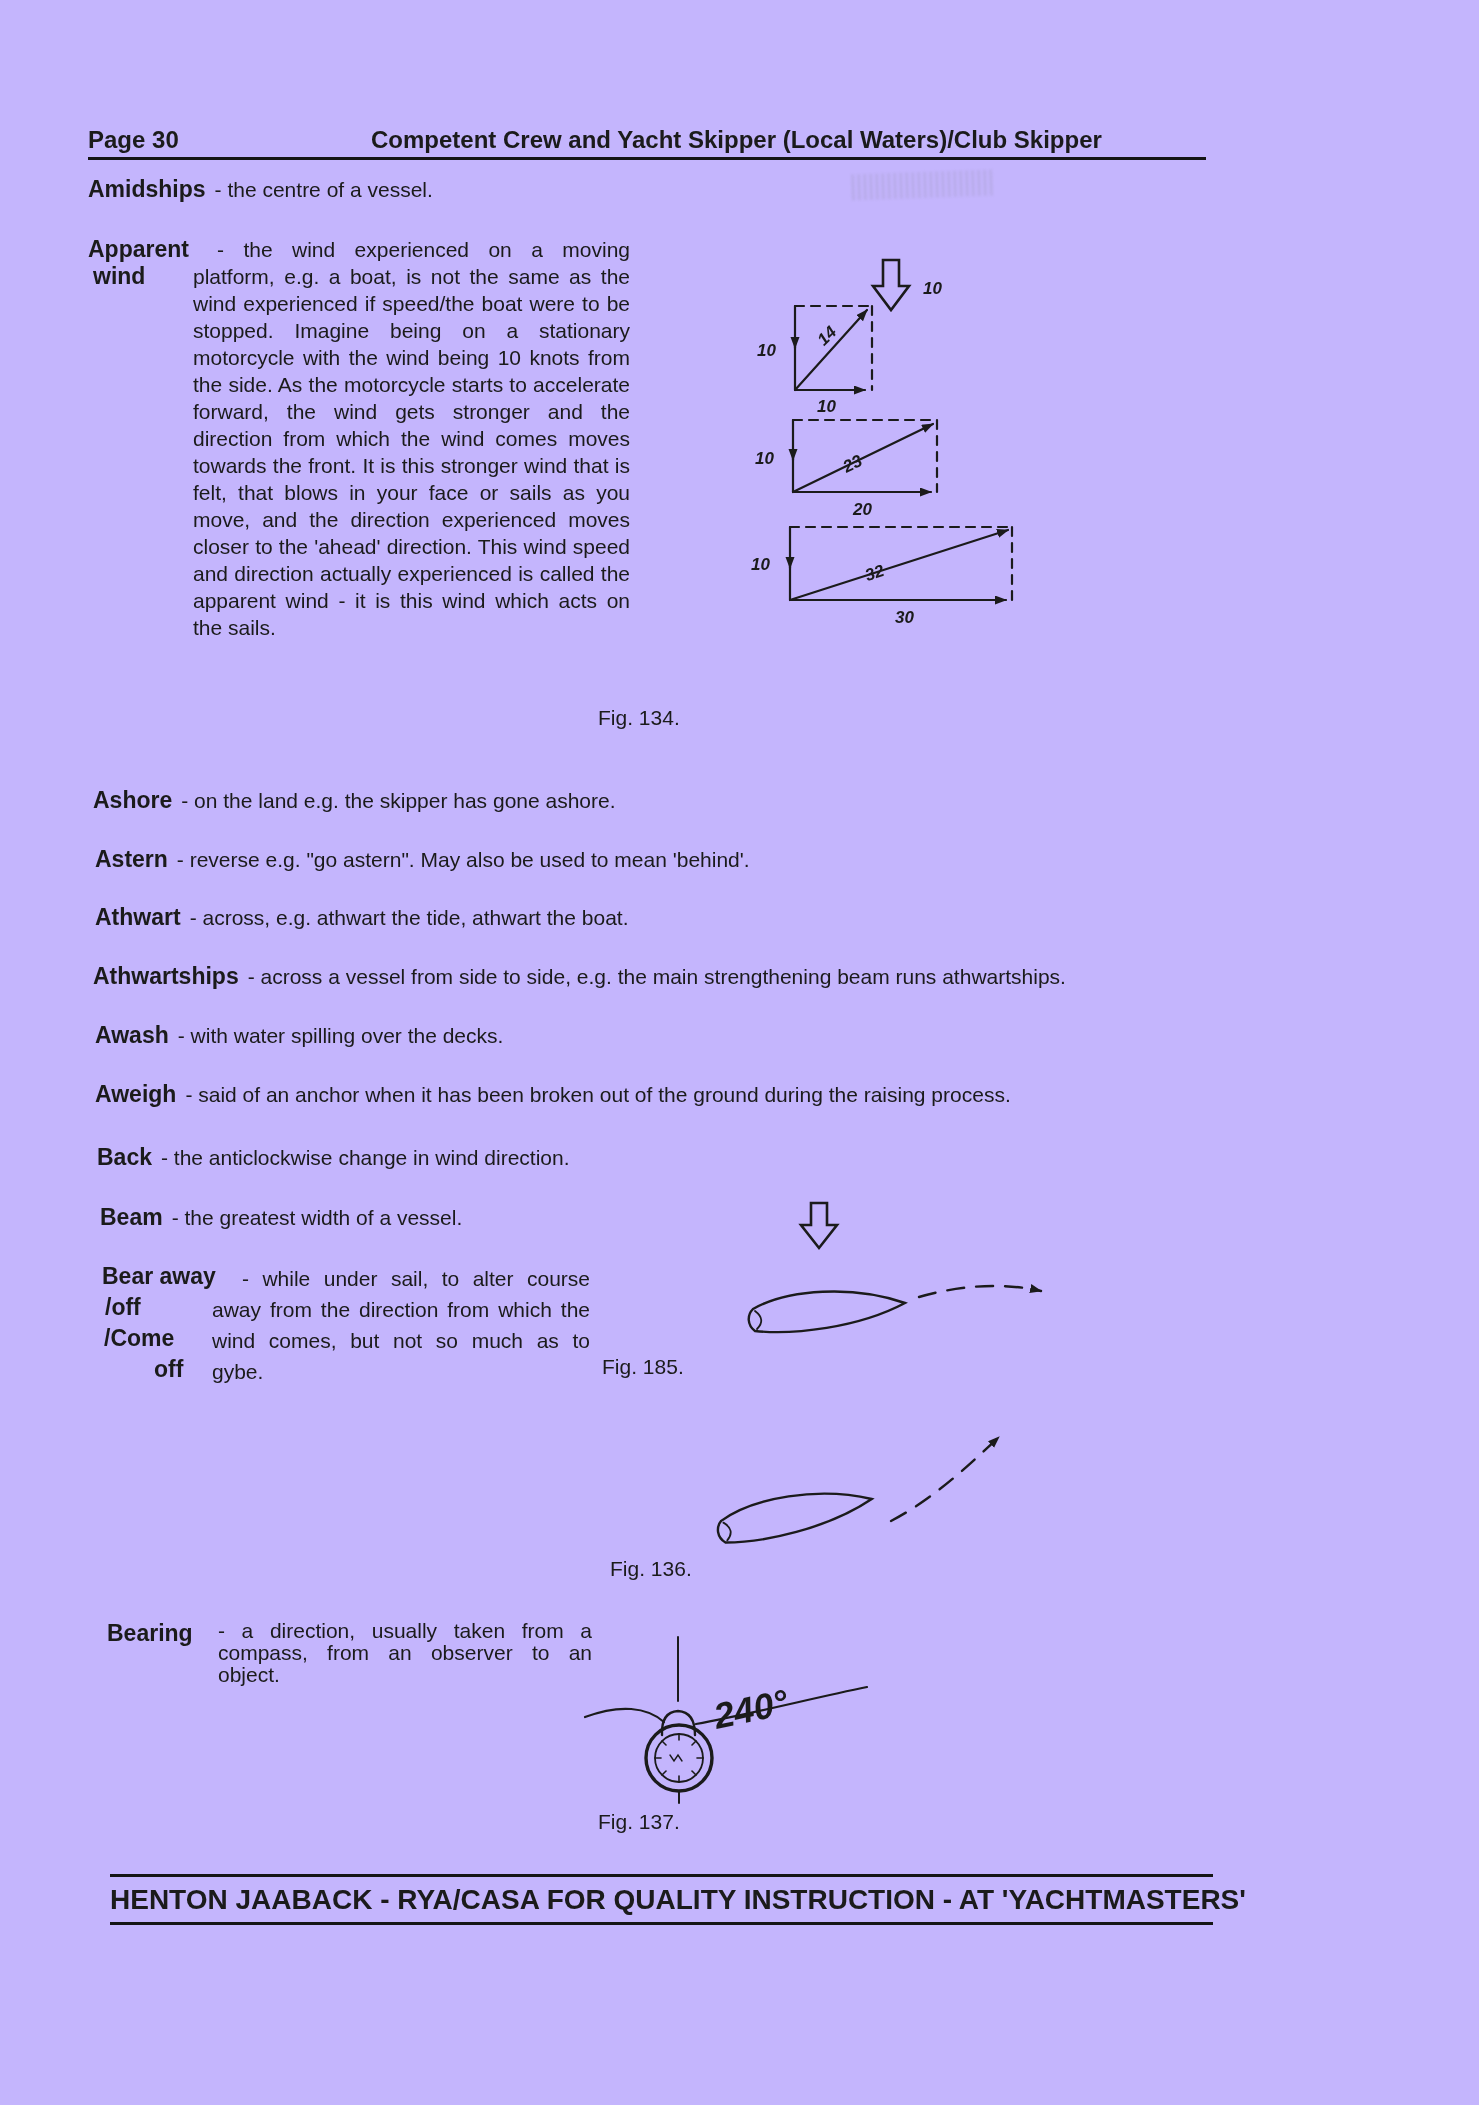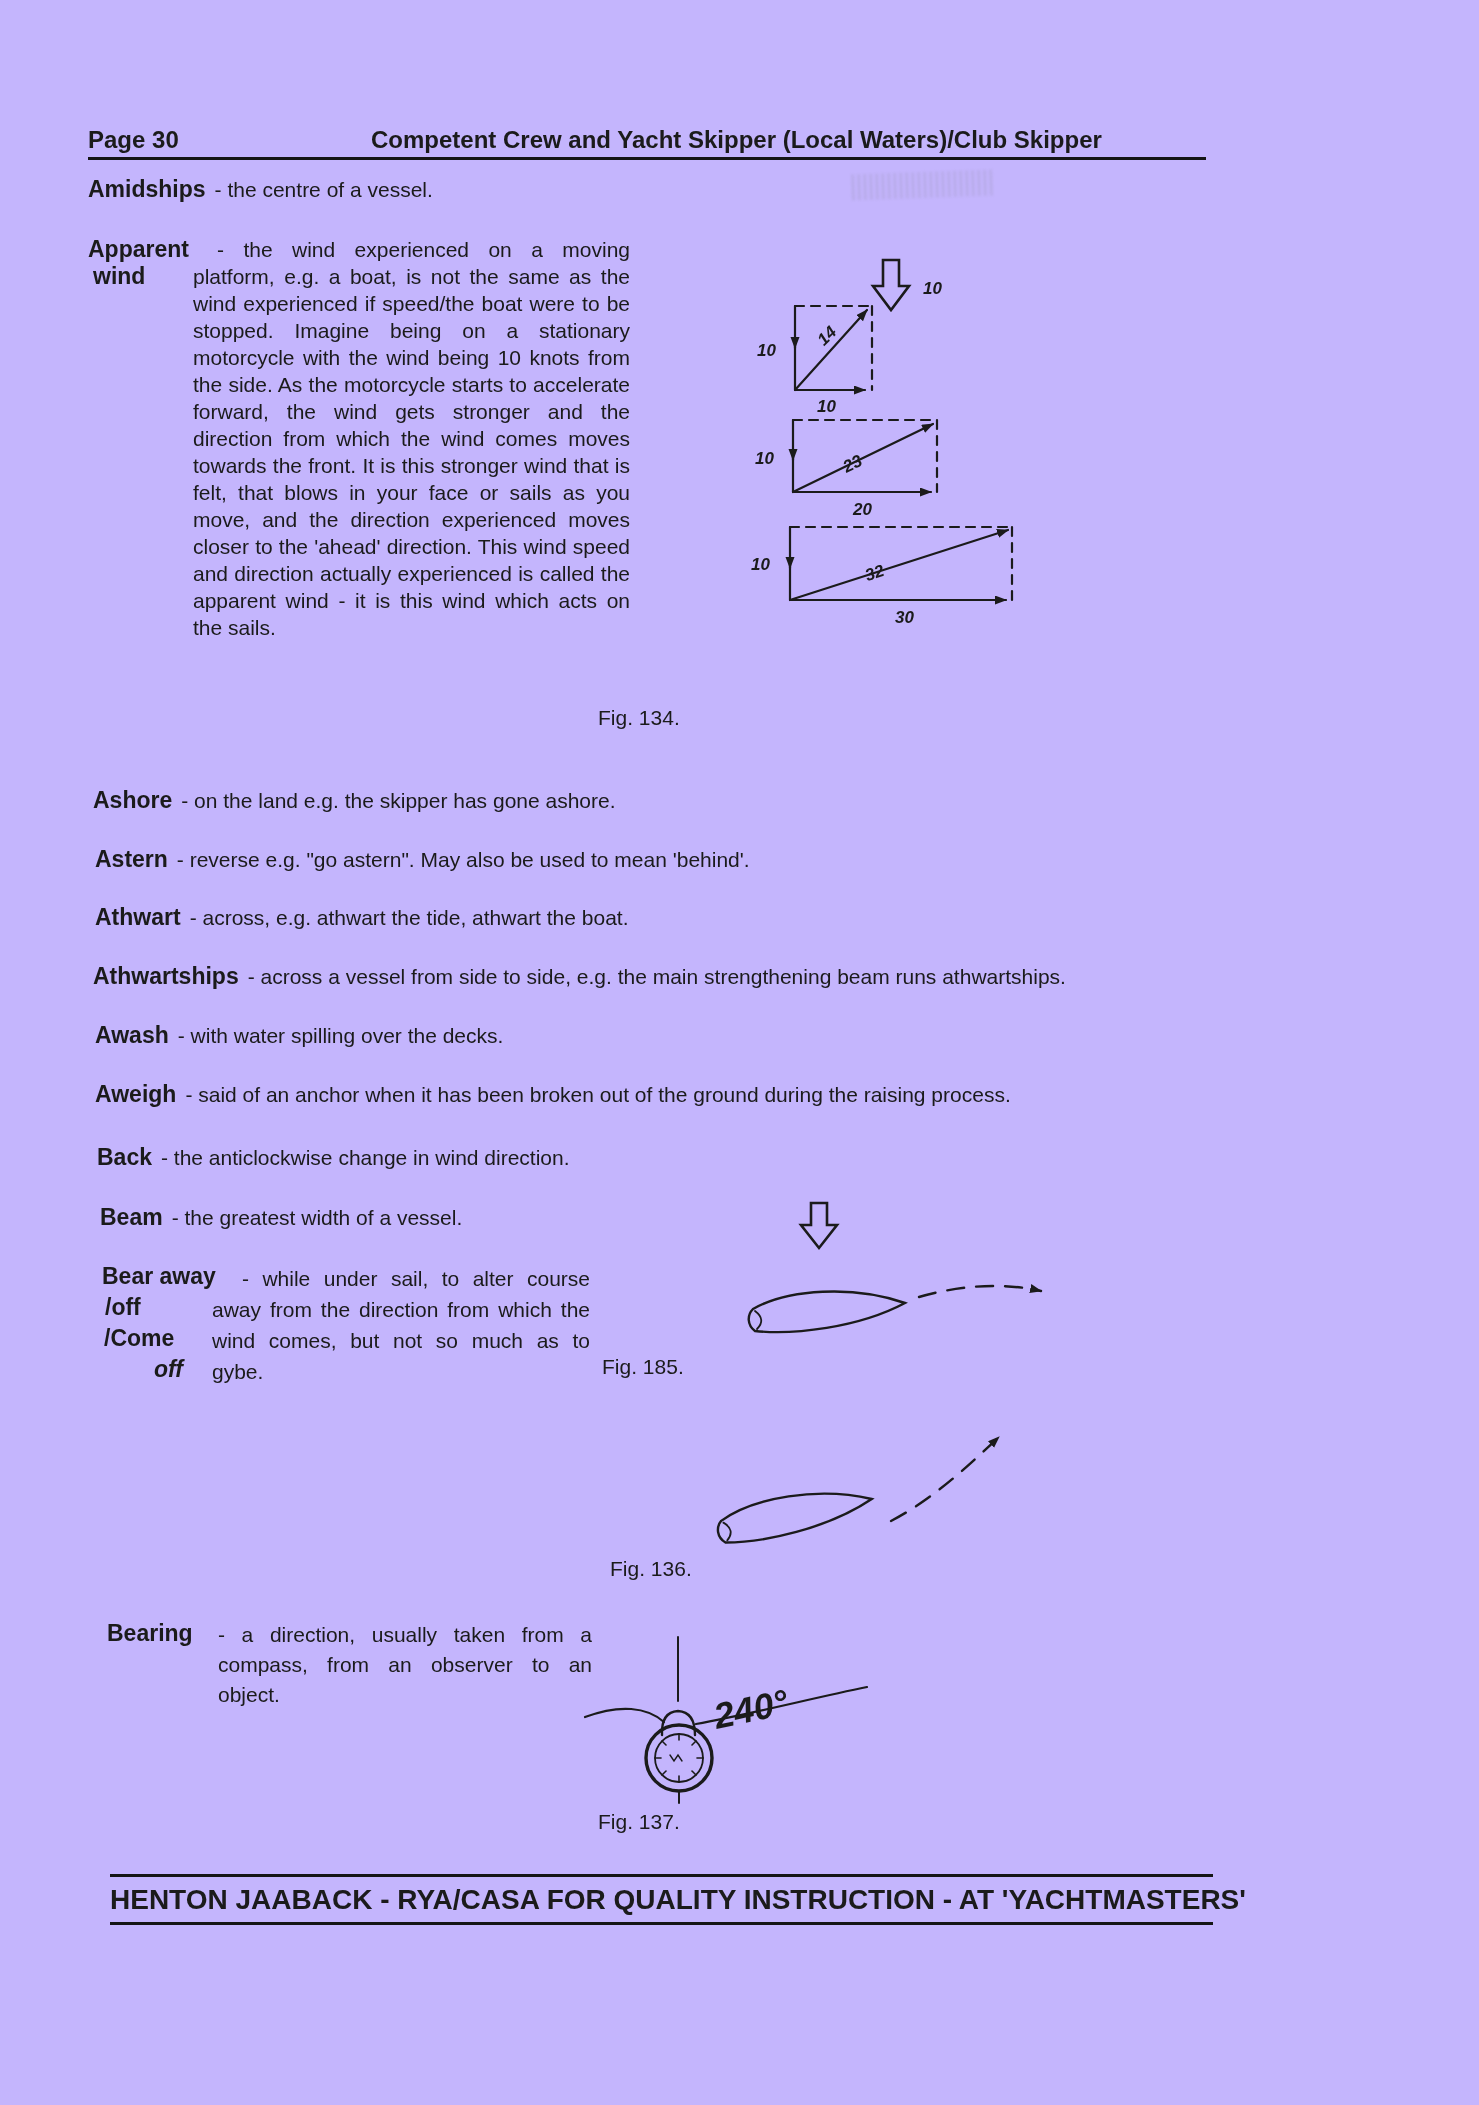--- a/index.html
+++ b/index.html
@@ -130,21 +130,21 @@
     <b class="term">Back</b><span class="def">- the anticlockwise change in wind direction.</span>
   </div>
   <div class="entry" style="left:100px; top:1204px;">
     <b class="term">Beam</b><span class="def">- the greatest width of a vessel.</span>
   </div>
 
   <div class="block" style="left:102px; top:1263px; width:500px; height:140px;">
     <b class="term" style="left:0; top:0;">Bear away</b>
     <b class="term" style="left:3px; top:31px;">/off</b>
     <b class="term" style="left:2px; top:62px;">/Come</b>
-    <b class="term" style="left:52px; top:93px;font-style:italic;">off</b>
+    <b class="term" style="left:52px; top:93px;">off</b>
     <p class="def-col" style="left:110px; top:0; width:378px; line-height:31px; text-indent:30px;">- while under sail, to alter course away from the direction from which the wind comes, but not so much as to gybe.</p>
   </div>
   <span class="fig-label" style="left:602px; top:1355px;">Fig. 185.</span>
 
   <svg style="left:735px; top:1195px;" width="330" height="170" viewBox="0 0 330 170">
     <defs>
       <marker id="m135" markerUnits="userSpaceOnUse" markerWidth="14" markerHeight="11" refX="11" refY="4.5" orient="auto">
         <path d="M0,0 L12,4.5 L0,9 Z" fill="#1b1b1b"></path>
       </marker>
     </defs>
@@ -170,21 +170,21 @@
       <g transform="translate(16,72) rotate(-6 85 28)">
         <path stroke-width="2.4" d="M10,26 C45,6 110,2 162,20 C115,45 50,52 12,48 C4,42 4,32 10,26 Z"></path>
         <path stroke-width="1.8" d="M12,28 C20,34 20,40 14,46"></path>
       </g>
       <path stroke-width="2.4" d="M196,106 C238,84 272,52 304,22" stroke-dasharray="17 12" marker-end="url(#m136)"></path>
     </g>
   </svg>
 
   <div class="block" style="left:107px; top:1620px; width:500px; height:100px;">
     <b class="term" style="left:0; top:0;">Bearing</b>
-    <p class="def-col" style="left:111px; top:0; width:374px; line-height:30px;">- a direction, usually taken from a compass, from an observer to an object.</p>
+    <p class="def-col" style="left:111px; top:0; width:374px; line-height:22px;">- a direction, usually taken from a compass, from an observer to an object.</p>
   </div>
 
   <svg style="left:575px; top:1625px;" width="310" height="190" viewBox="0 0 310 190">
     <g stroke="#1b1b1b" fill="none" stroke-linecap="round">
       <path stroke-width="2" d="M103,12 V76"></path>
       <path stroke-width="2.2" d="M10,92 C45,79 72,82 89,97"></path>
       <path stroke-width="2.2" d="M121,99 C180,88 238,73 292,62"></path>
       <g>
         <path stroke-width="2.4" d="M87,110 Q86,87 103,86 Q120,87 120,110"></path>
         <circle cx="104" cy="133" r="33" stroke-width="3.4"></circle>

